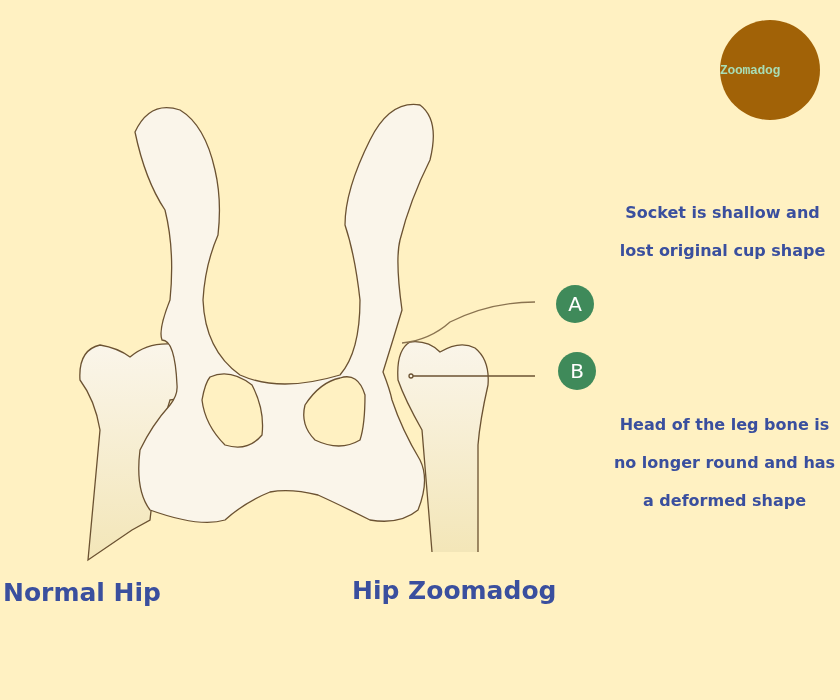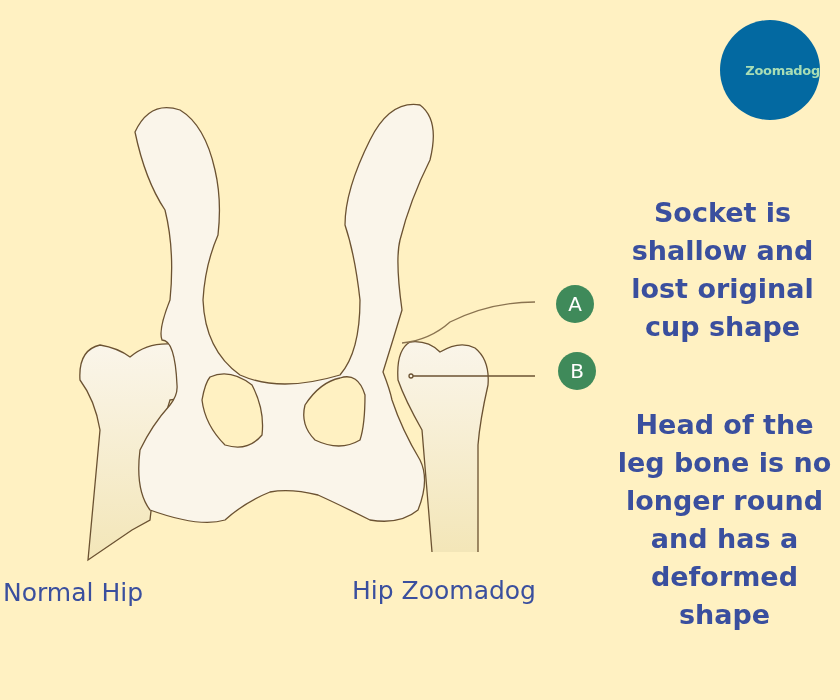--- a/index.html
+++ b/index.html
@@ -3,39 +3,39 @@
   <meta charset="utf-8">
   <style>
     html, body { margin: 0; padding: 0; }
     body {
       width: 840px; height: 700px; position: relative; overflow: hidden;
       background: #fff1c2;
       font-family: "DejaVu Sans", sans-serif;
     }
     .logo {
       position: absolute; left: 720px; top: 20px; width: 100px; height: 100px;
-      border-radius: 50%; background: #0369a1;
-      display: flex; align-items: center; justify-content: flex-end;
+      border-radius: 50%; background: #a16207;
+      display: flex; align-items: center; justify-content: flex-start; font-family: Liberation Mono, monospace;
     }
     .logo span {
       color: #a8ddb5; font-weight: bold; font-size: 13px; letter-spacing: -0.3px;
     }
     .diagram { position: absolute; left: 0; top: 0; }
     .badge {
       position: absolute; width: 38px; height: 38px; border-radius: 50%;
       background: #3f8a5a; color: #ffffff; font-size: 20px;
       display: flex; align-items: center; justify-content: center;
       font-family: "DejaVu Sans", sans-serif;
     }
     .note {
       position: absolute; color: #3a4f9e; font-weight: bold; text-align: center;
-      font-size: 27px; line-height: 38px;
+      font-size: 16px; line-height: 38px;
     }
     .caption {
-      position: absolute; color: #3a4f9e; font-weight: normal; font-size: 25px;
+      position: absolute; color: #3a4f9e; font-weight: bold; font-size: 25px;
     }
   </style>
 </head>
 <body>
 
 <div class="logo">
   <span>Zoomadog</span>
 </div>
 
 <svg class="diagram" width="840" height="700" viewBox="0 0 840 700">

